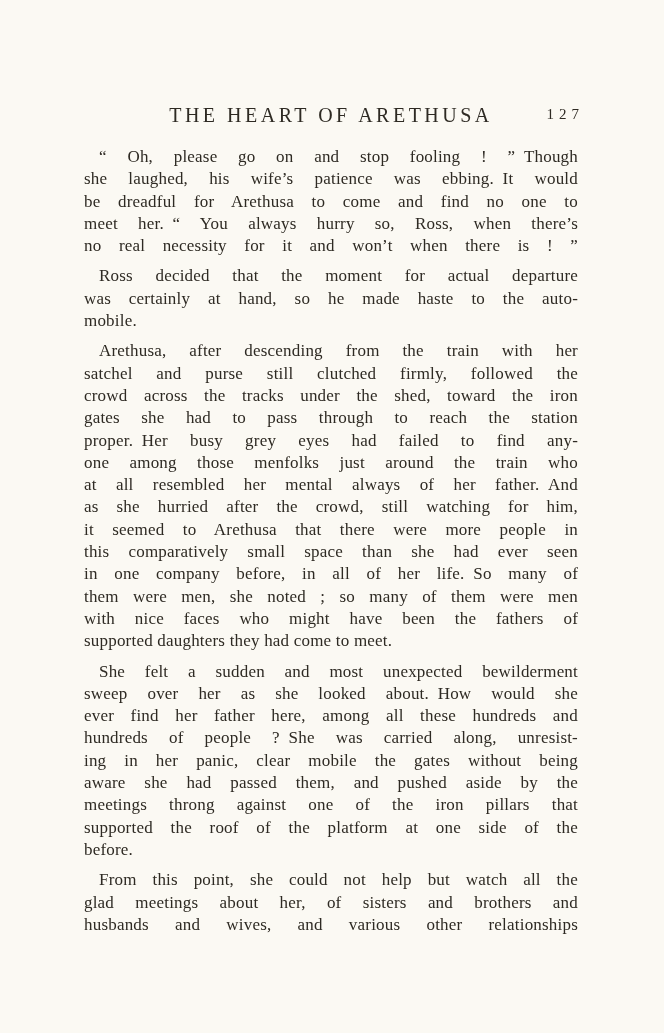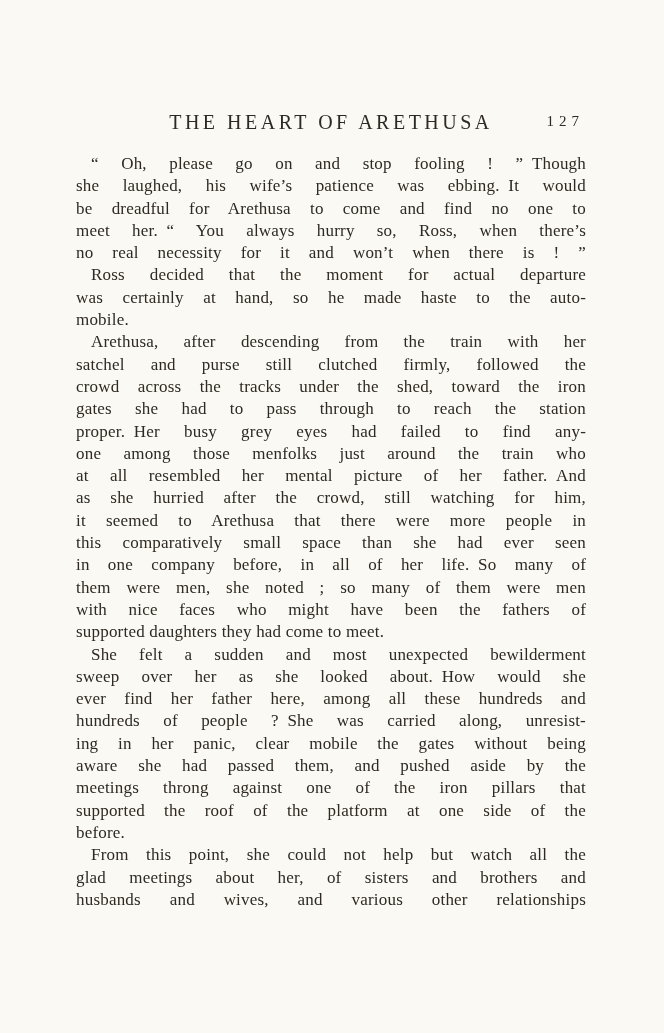--- a/index.html
+++ b/index.html
@@ -13,21 +13,21 @@
     height: 1033px;
     margin: 0 auto;
     background: var(--paper, #fbf9f3);
     color: var(--ink, #2e2a23);
     font-family: "Liberation Serif", "DejaVu Serif", serif;
     overflow: hidden;
   }
   .text-block {
     position: absolute;
     left: 76px;
-    top: 111px;
+    top: 104px;
     width: 510px;
   }
   .header {
     position: relative;
     height: 26px;
     margin-bottom: 16px;
     text-align: center;
   }
   .title {
     font-size: 20px;
@@ -39,21 +39,21 @@
     right: 2px;
     top: 2px;
     font-size: 15px;
     letter-spacing: 5px;
   }
   .body {
     font-size: 17px;
     line-height: 22.3px;
     letter-spacing: 0.2px;
   }
-  .paragraph { margin: 0; }
+  .paragraph { margin: 8px; }
   .line {
     text-align: justify;
     text-align-last: justify;
     white-space: normal;
   }
   .line.first { text-indent: 15px; }
   .line.last {
     text-align: left;
     text-align-last: left;
   }
@@ -80,21 +80,21 @@
           <div class="line">was certainly at hand, so he made haste to the auto-</div>
           <div class="line last">mobile.</div>
         </div>
         <div class="paragraph">
           <div class="line first">Arethusa, after descending from the train with her</div>
           <div class="line">satchel and purse still clutched firmly, followed the</div>
           <div class="line">crowd across the tracks under the shed, toward the iron</div>
           <div class="line">gates she had to pass through to reach the station</div>
           <div class="line">proper. Her busy grey eyes had failed to find any-</div>
           <div class="line">one among those menfolks just around the train who</div>
-          <div class="line">at all resembled her mental picture of her father. And</div>
+          <div class="line">at all resembled her mental always of her father. And</div>
           <div class="line">as she hurried after the crowd, still watching for him,</div>
           <div class="line">it seemed to Arethusa that there were more people in</div>
           <div class="line">this comparatively small space than she had ever seen</div>
           <div class="line">in one company before, in all of her life. So many of</div>
           <div class="line">them were men, she noted ; so many of them were men</div>
           <div class="line">with nice faces who might have been the fathers of</div>
           <div class="line last">supported daughters they had come to meet.</div>
         </div>
         <div class="paragraph">
           <div class="line first">She felt a sudden and most unexpected bewilderment</div>

